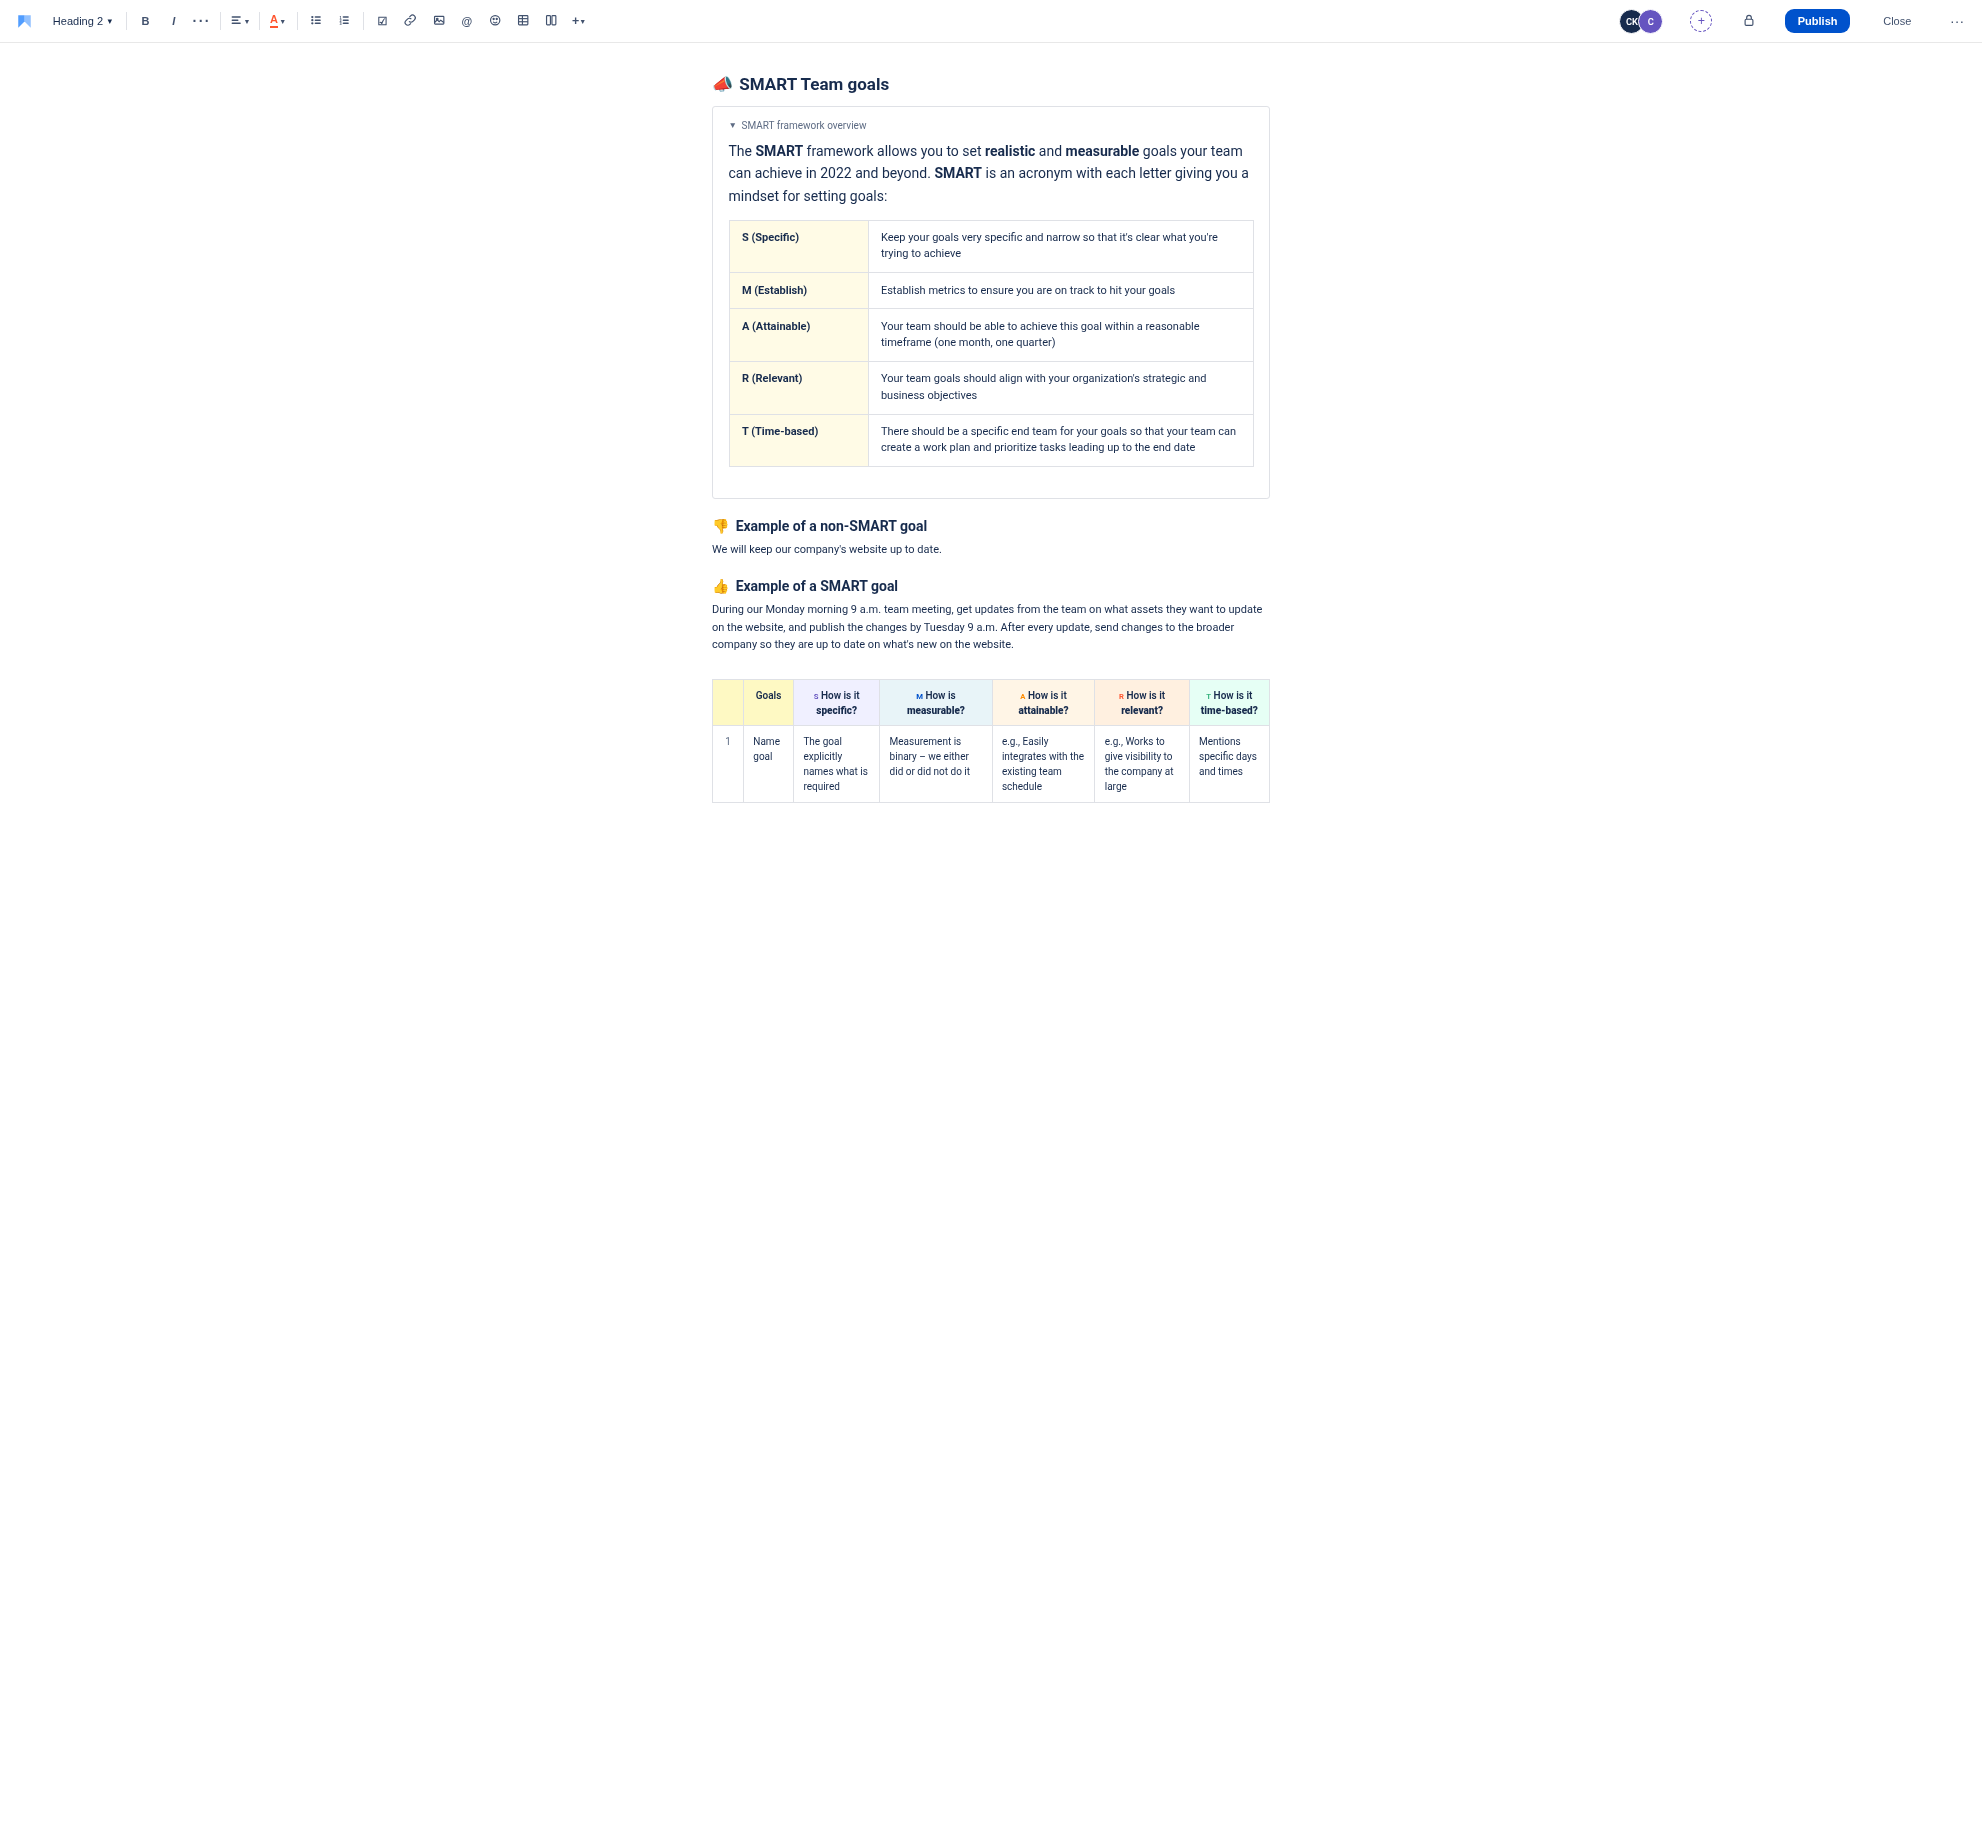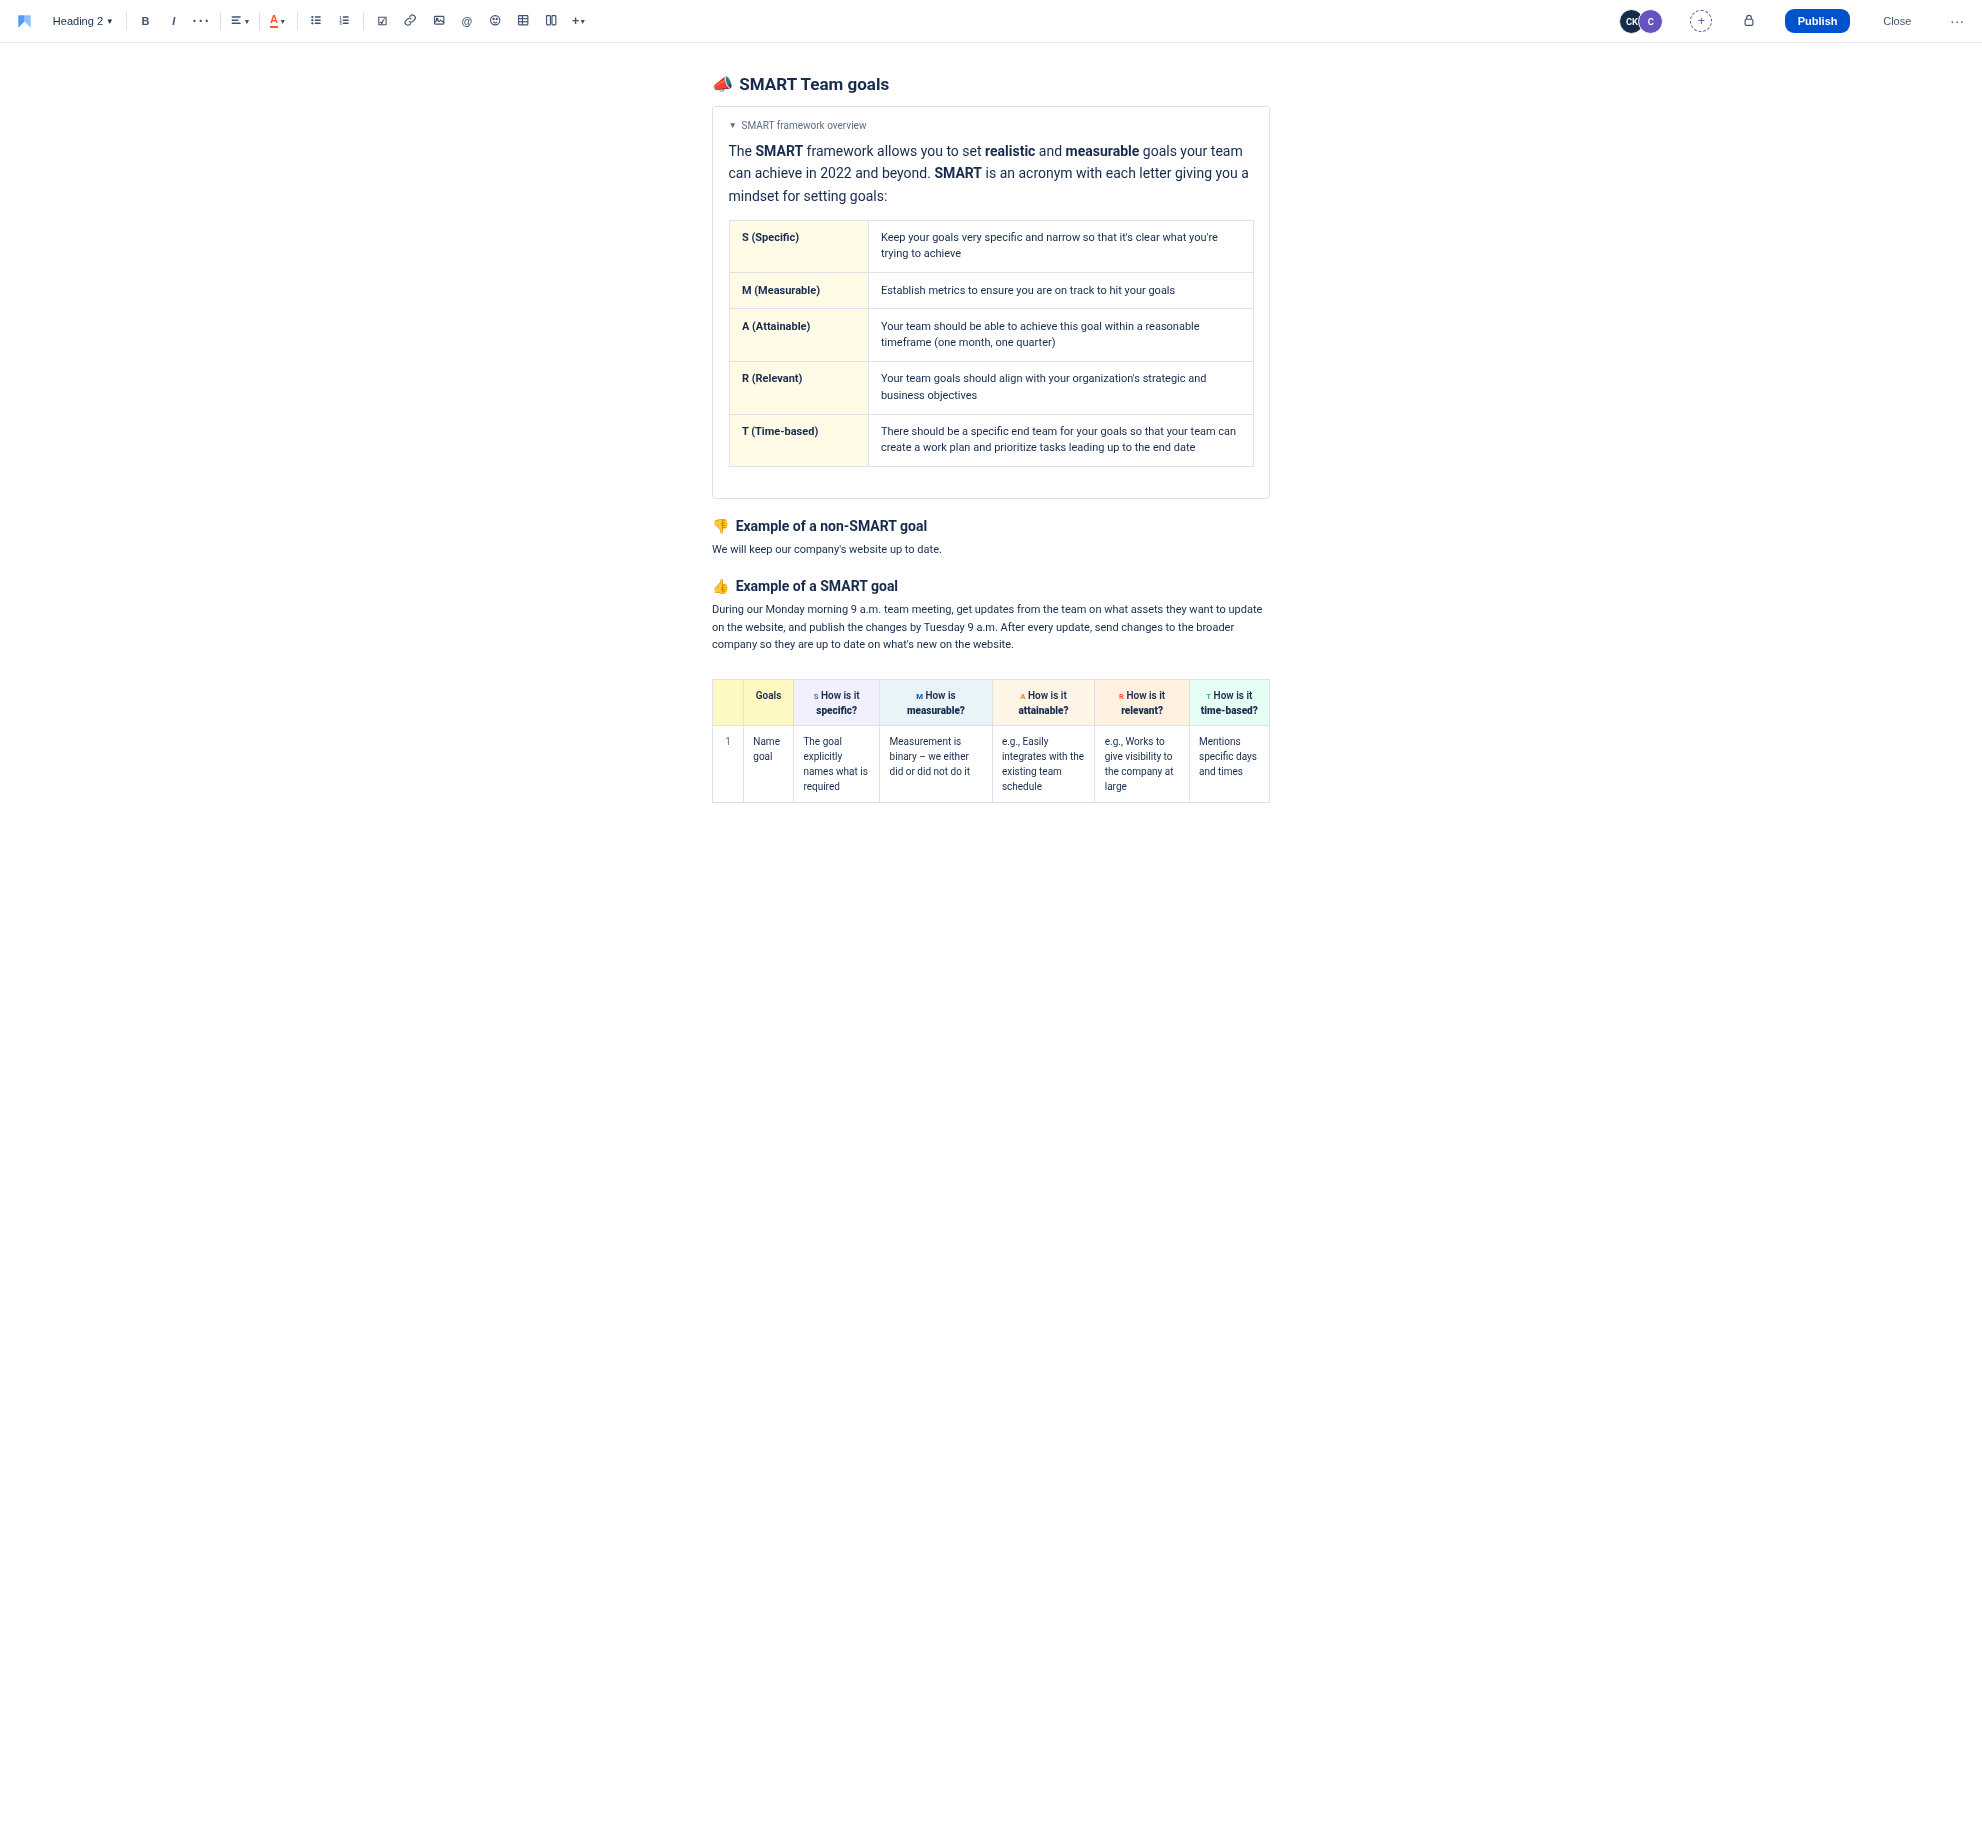--- a/index.html
+++ b/index.html
@@ -473,21 +473,21 @@
         The <strong>SMART</strong> framework allows you to set <strong>realistic</strong> and <strong>measurable</strong> goals your team can achieve in 2022 and beyond. <strong>SMART</strong> is an acronym with each letter giving you a mindset for setting goals:
       </p>
 
       <table class="smart-table">
         <tbody id="smart-table-body">
         <tr>
       <td>S (Specific)</td>
       <td>Keep your goals very specific and narrow so that it's clear what you're trying to achieve</td>
     </tr>
             <tr>
-      <td>M (Measurable)</td>
+      <td>M (Establish)</td>
       <td>Establish metrics to ensure you are on track to hit your goals</td>
     </tr>
             <tr>
       <td>A (Attainable)</td>
       <td>Your team should be able to achieve this goal within a reasonable timeframe (one month, one quarter)</td>
     </tr>
             <tr>
       <td>R (Relevant)</td>
       <td>Your team goals should align with your organization's strategic and business objectives</td>
     </tr>

